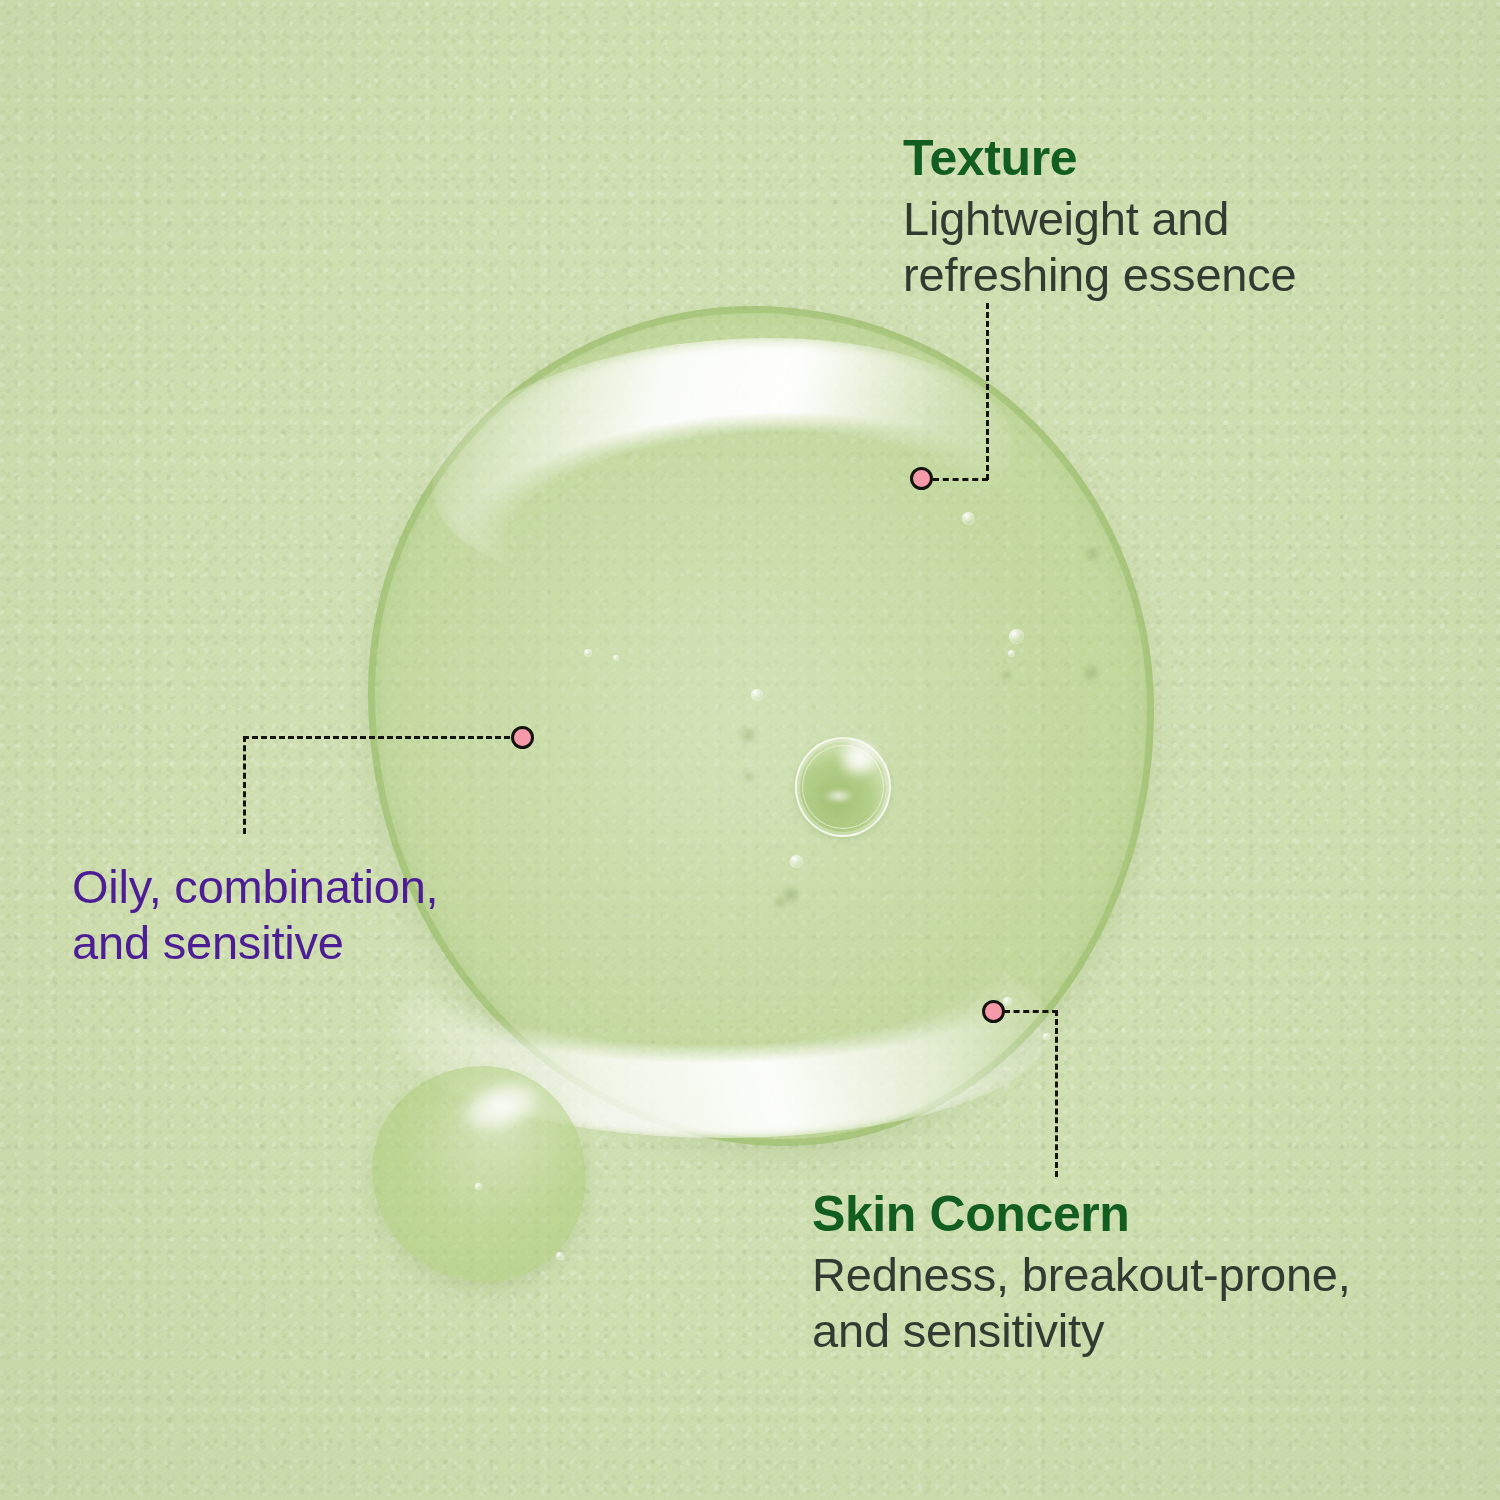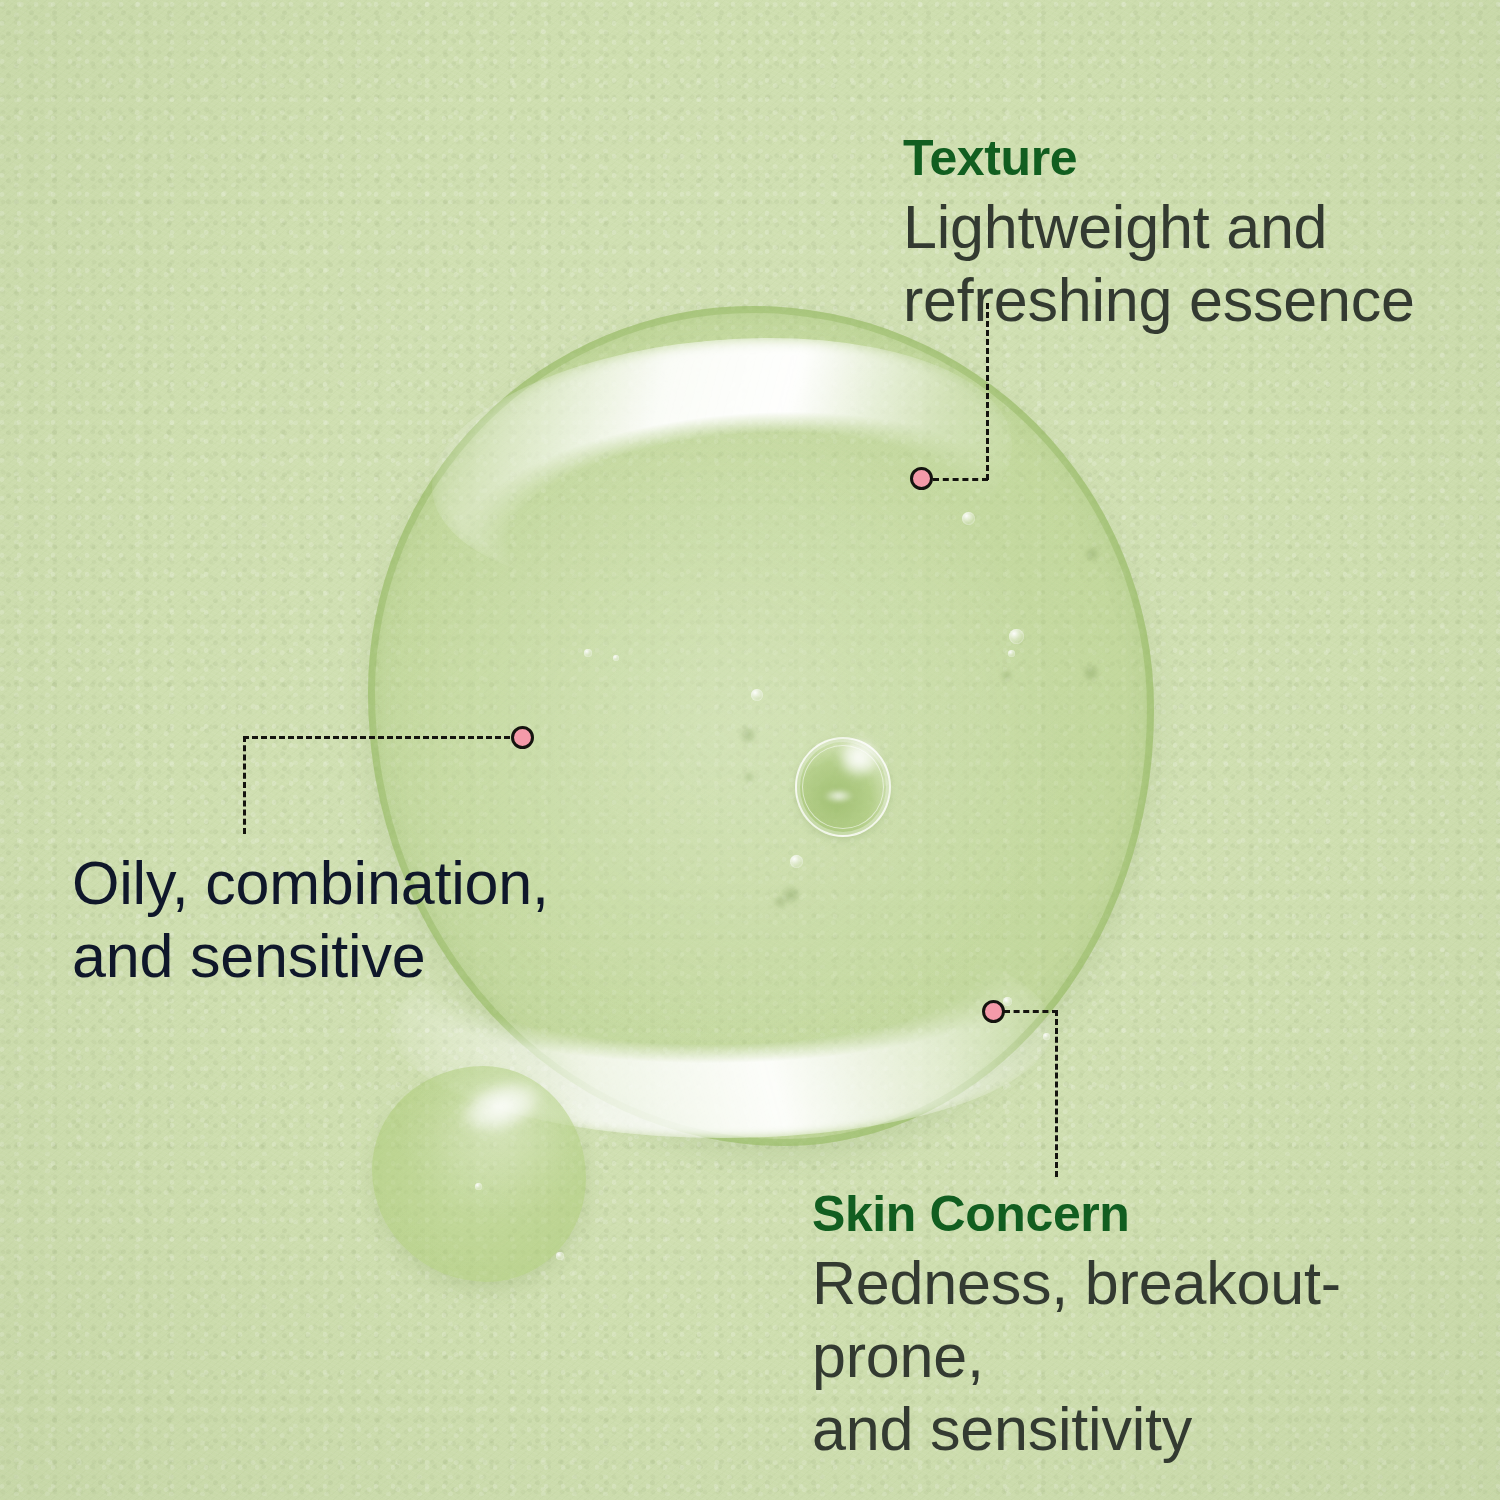--- a/index.html
+++ b/index.html
@@ -167,21 +167,21 @@
   .callout .title{
     font-weight:bold;
     font-size:50px;
     line-height:1.06;
     color:#115e20;
     letter-spacing:-.4px;
     margin:0 0 6px 0;
     white-space:nowrap;
   }
   .callout .desc{
-    font-size:61px;
+    font-size:47px;
     line-height:1.20;
     color:#333a31;
     margin:0;
     letter-spacing:-.2px;
     white-space:pre-line;
   }
   #callout-texture{left:903px;top:96px;margin-top:36px;}
   #callout-skin-type{left:72px;top:847px;}
   #callout-skin-concern{left:812px;top:1188px;}
 
@@ -266,21 +266,21 @@
   </div>
   <div class="marker" style="left: 982px; top: 1000px; background: rgb(244, 154, 169); border-color: rgb(20, 19, 15);"></div>
 
   <div class="callout" id="callout-texture">
     <div class="title" style="color: rgb(17, 94, 32);">Texture</div>
     <div class="desc" style="color: rgb(51, 58, 49);">Lightweight and
 refreshing essence</div>
   </div>
 
   <div class="callout" id="callout-skin-type">
-    <div class="desc" style="color: #0f172a;">Oily, combination,
+    <div class="desc" style="color: #4c1d95; margin-top: 12px;">Oily, combination,
 and sensitive</div>
   </div>
 
   <div class="callout" id="callout-skin-concern">
     <div class="title" style="color: rgb(17, 94, 32);">Skin Concern</div>
     <div class="desc" style="color: rgb(51, 58, 49);">Redness, breakout-prone,
 and sensitivity</div>
   </div>
 
 </div>

